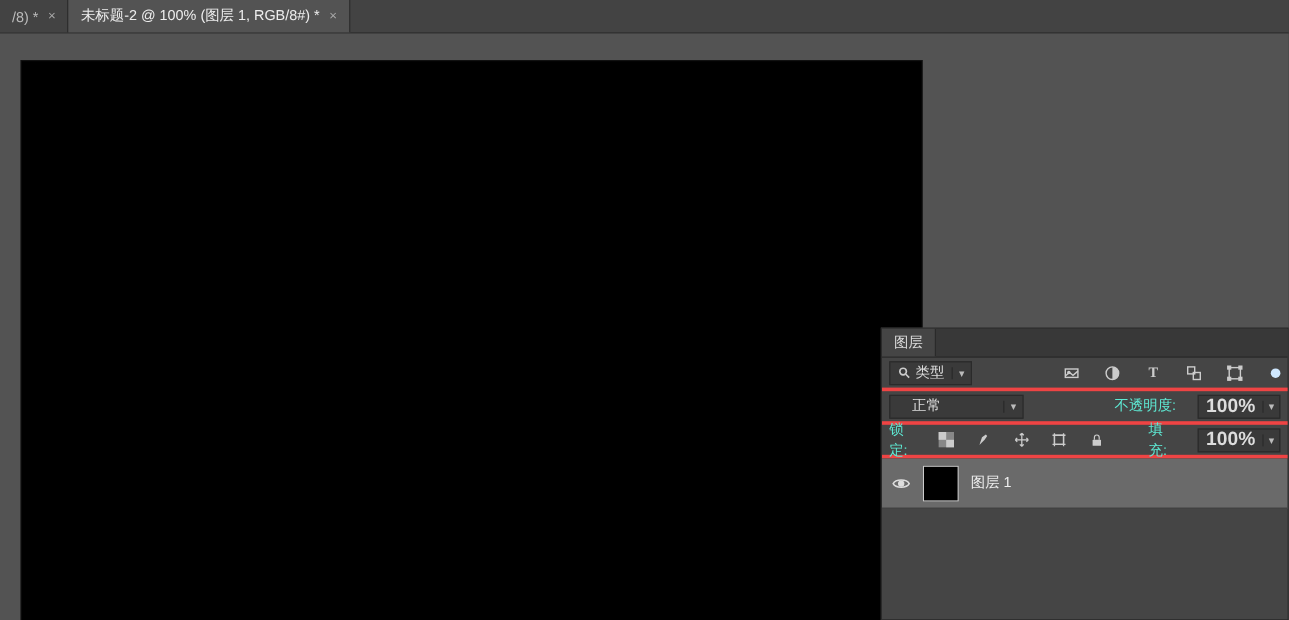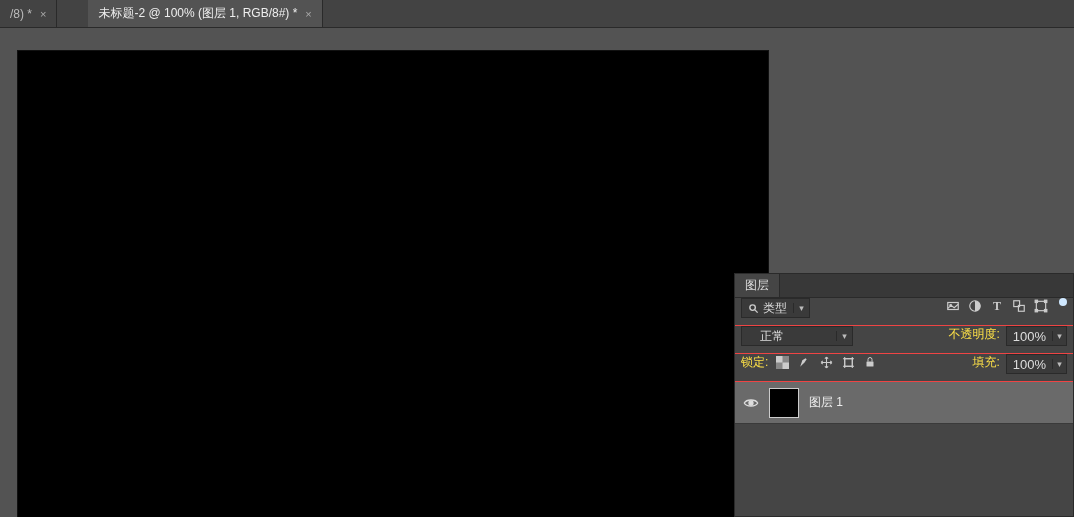--- a/index.html
+++ b/index.html
@@ -1,45 +1,45 @@
 <!DOCTYPE html>
 <html><head>
 <meta charset="utf-8">
 <style>
   * { box-sizing: border-box; margin: 0; padding: 0; font-family: "Microsoft YaHei", sans-serif; }
   body { background: #535353; width: 1074px; height: 517px; overflow: hidden; color: #ccc; font-size: 12px; }
   .tabbar { height: 28px; background: #434343; display: flex; align-items: stretch; border-bottom: 1px solid #2a2a2a; }
   .tab { display: flex; align-items: center; padding: 0 10px; font-size: 12px; color: #ddd; border-right: 1px solid #2a2a2a; }
   .tab.inactive { background: #434343; color: #bbb; }
-  .tab.active { background: #535353; color: #eee; margin-left: 31px; }
+  .tab.active { background: #535353; color: #eee; }
   .tab .close { margin-left: 8px; font-size: 11px; color: #aaa; cursor: pointer; }
   .workspace { position: relative; width: 100%; height: calc(100% - 28px); background: #535353; }
   .canvas { position: absolute; left: 18px; top: 23px; width: 750px; height: 466px; background: #000; box-shadow: 0 0 0 1px #111; }
   .panel { position: absolute; right: 0; top: 245px; width: 340px; height: 244px; background: #454545; border: 1px solid #2a2a2a; display: flex; flex-direction: column; }
   .panel-tabs { height: 24px; display: flex; align-items: stretch; background: #383838; border-bottom: 1px solid #2a2a2a; }
   .panel-tab { padding: 0 10px; display: flex; align-items: center; font-size: 12px; color: #ddd; background: #454545; border-right: 1px solid #2a2a2a; }
-  .panel-row { display: flex; align-items: flex-start; height: 28px; padding: 0 6px; gap: 6px; border-bottom: 1px solid #ef4444; }
+  .panel-row { display: flex; align-items: center; height: 28px; padding: 0 6px; gap: 18px; border-bottom: 3px solid #ef4444; }
   .dd { display: flex; align-items: center; background: #3a3a3a; border: 1px solid #2a2a2a; height: 20px; }
   .dd .label { padding: 0 6px; color: #ddd; font-size: 12px; }
   .dd .arrow { width: 16px; text-align: center; color: #bbb; border-left: 1px solid #2a2a2a; font-size: 9px; }
   .icon-btn { width: 16px; height: 16px; display: flex; align-items: center; justify-content: center; color: #ccc; font-size: 12px; }
   .spacer { flex: 1; }
   .dot { width: 8px; height: 8px; border-radius: 50%; background: #cfe8ff; margin-left: 4px; }
   .valbox { display: flex; align-items: center; background: #3a3a3a; border: 1px solid #2a2a2a; height: 20px; }
-  .valbox .v { padding: 0 6px; color: #ddd; font-size: 13px; }
+  .valbox .v { padding: 0 6px; color: #ddd; font-size: 16px; font-weight: bold; }
   .valbox .arrow { width: 14px; text-align: center; color: #bbb; border-left: 1px solid #2a2a2a; font-size: 9px; }
   .layers { flex: 1; overflow: auto; }
   .layer { display: flex; align-items: center; height: 42px; padding: 0 8px; gap: 10px; border-bottom: 1px solid #3a3a3a; }
   .layer.selected { background: #6a6a6a; text-align: right; }
   .eye { width: 16px; height: 16px; display: flex; align-items: center; justify-content: center; }
   .eye svg { width: 16px; height: 16px; }
   .thumb { width: 30px; height: 30px; border: 1px solid #ccc; background: #000; flex-shrink: 0; position: relative; }
   .thumb .glow { position: absolute; left: 50%; top: 50%; width: 16px; height: 16px; transform: translate(-50%,-50%); background: radial-gradient(circle, #fff 0%, #fff 20%, rgba(255,255,255,0) 70%); }
   .lname { color: #eee; font-size: 12px; }
-  .muted { color: #fde047; }
+  .muted { color: #5eead4; }
   .search { display: flex; align-items: center; gap: 4px; }
 </style>
 </head>
 <body>
 
 <div class="tabbar">
   <div class="tab inactive">
     <span>/8) *</span>
     <span class="close">×</span>
   </div>

